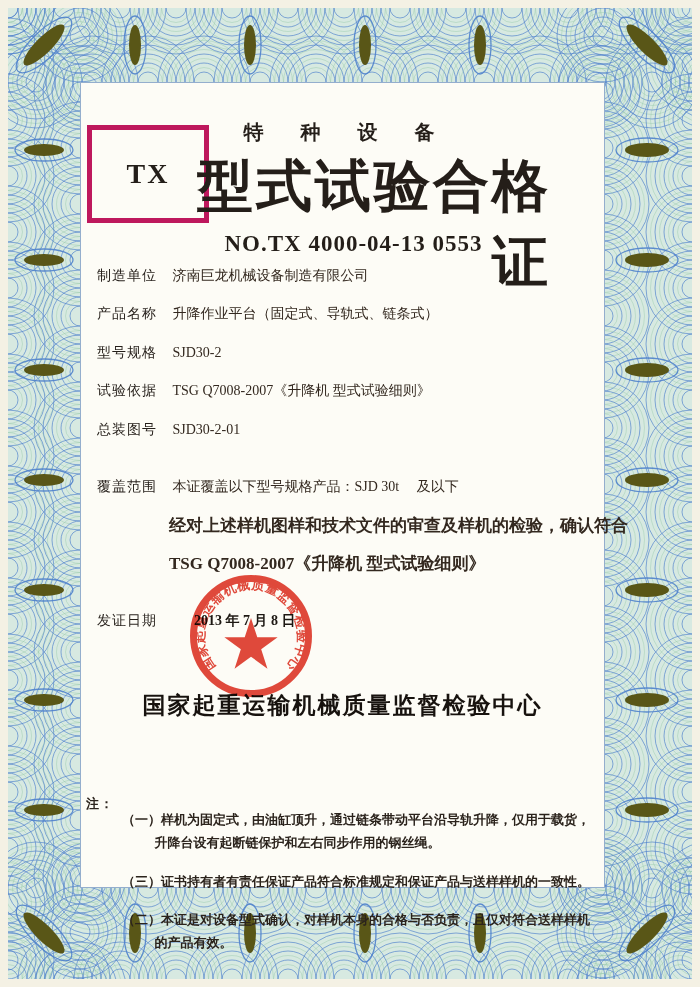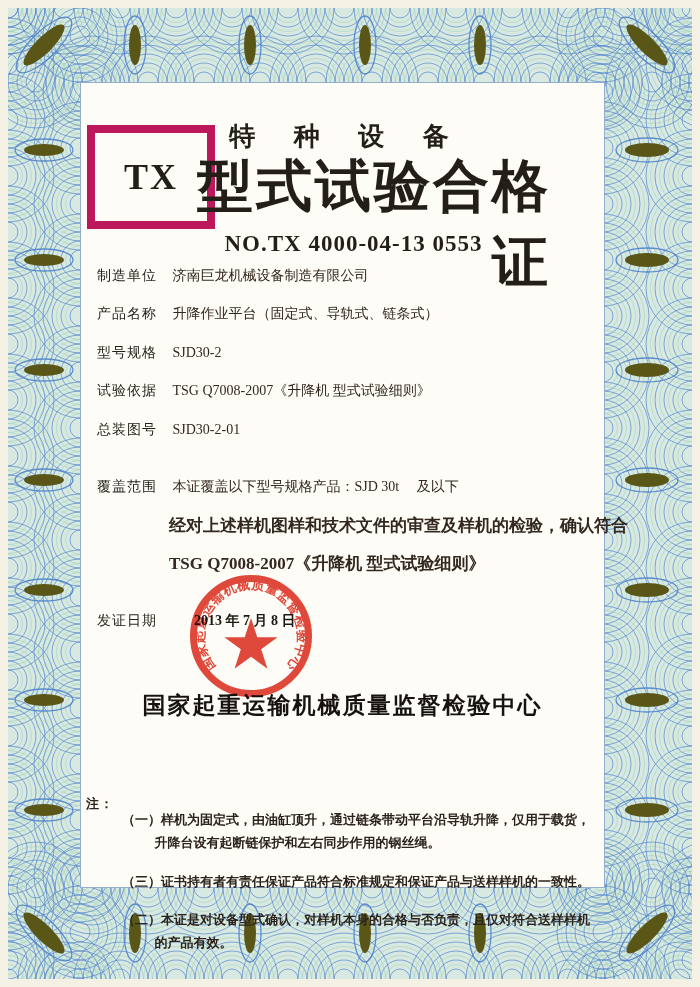--- a/index.html
+++ b/index.html
@@ -9,26 +9,26 @@
     font-family:"Liberation Serif","DejaVu Serif",serif;
   }
   #border-svg{position:absolute;left:0;top:0;z-index:0;}
   .panel{
     position:absolute;left:80px;top:82px;width:525px;height:806px;
     background:#fdfcf6;border:1px solid #94aecd;box-sizing:border-box;z-index:1;
     color:#241e19;
   }
   .tx-box{
     position:absolute;left:6px;top:42px;width:112px;height:88px;
-    border:8px solid #be185d;display:flex;align-items:center;justify-content:center;
-    font-size:36px;font-weight:bold;letter-spacing:2px;
+    border:5px solid #be185d;display:flex;align-items:center;justify-content:center;
+    font-size:28px;font-weight:bold;letter-spacing:2px;
   }
   .category{
     position:absolute;left:38px;top:36px;width:440px;text-align:center;
-    font-size:26px;font-weight:bold;letter-spacing:16px;text-indent:16px;
+    font-size:20px;font-weight:bold;letter-spacing:16px;text-indent:16px;
   }
   .main-title{
     position:absolute;left:110px;top:66px;width:360px;text-align:right;
     font-size:56px;font-weight:bold;letter-spacing:3px;
   }
   .cert-no{
     position:absolute;left:20px;top:148px;width:505px;text-align:center;
     font-size:23px;font-weight:bold;letter-spacing:1px;
   }
   .row{position:absolute;left:16px;font-size:14px;font-weight:normal;white-space:nowrap;}

